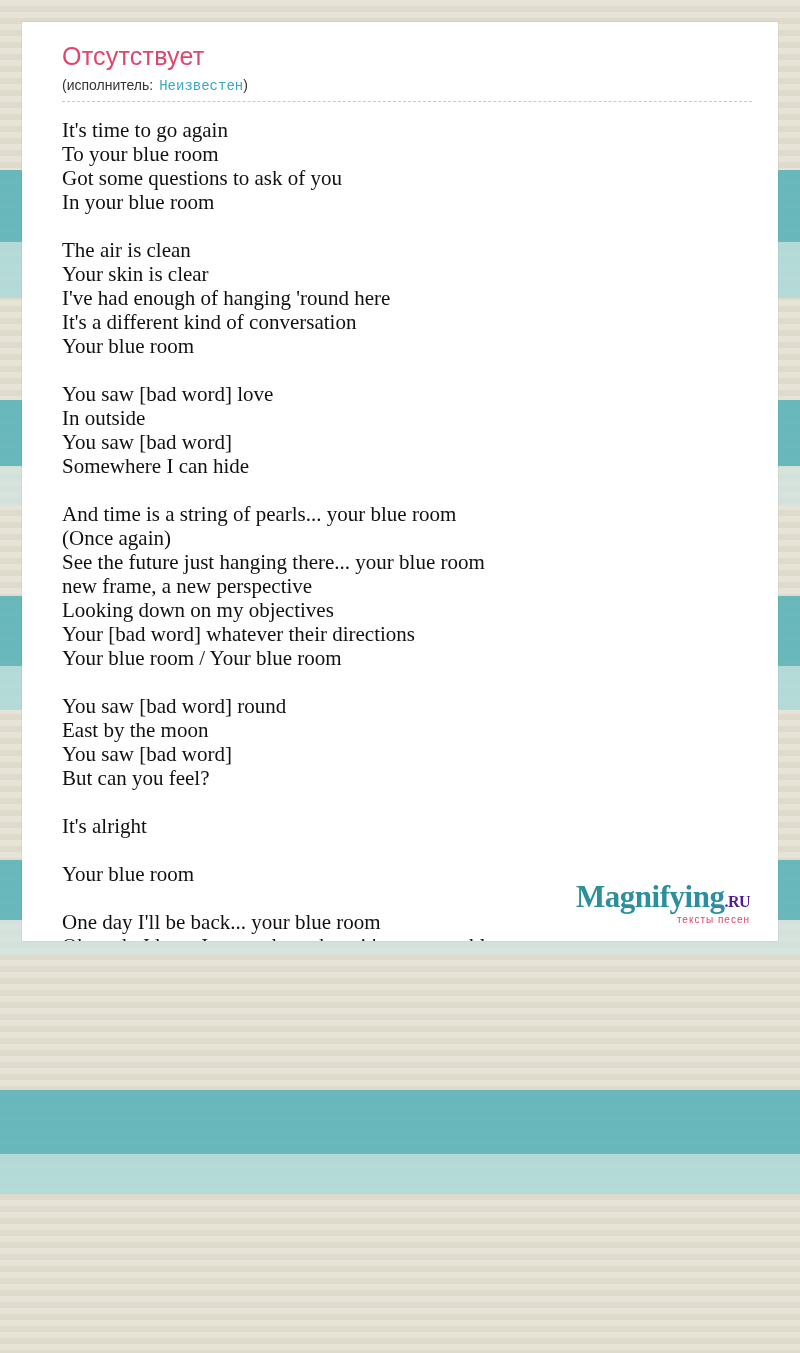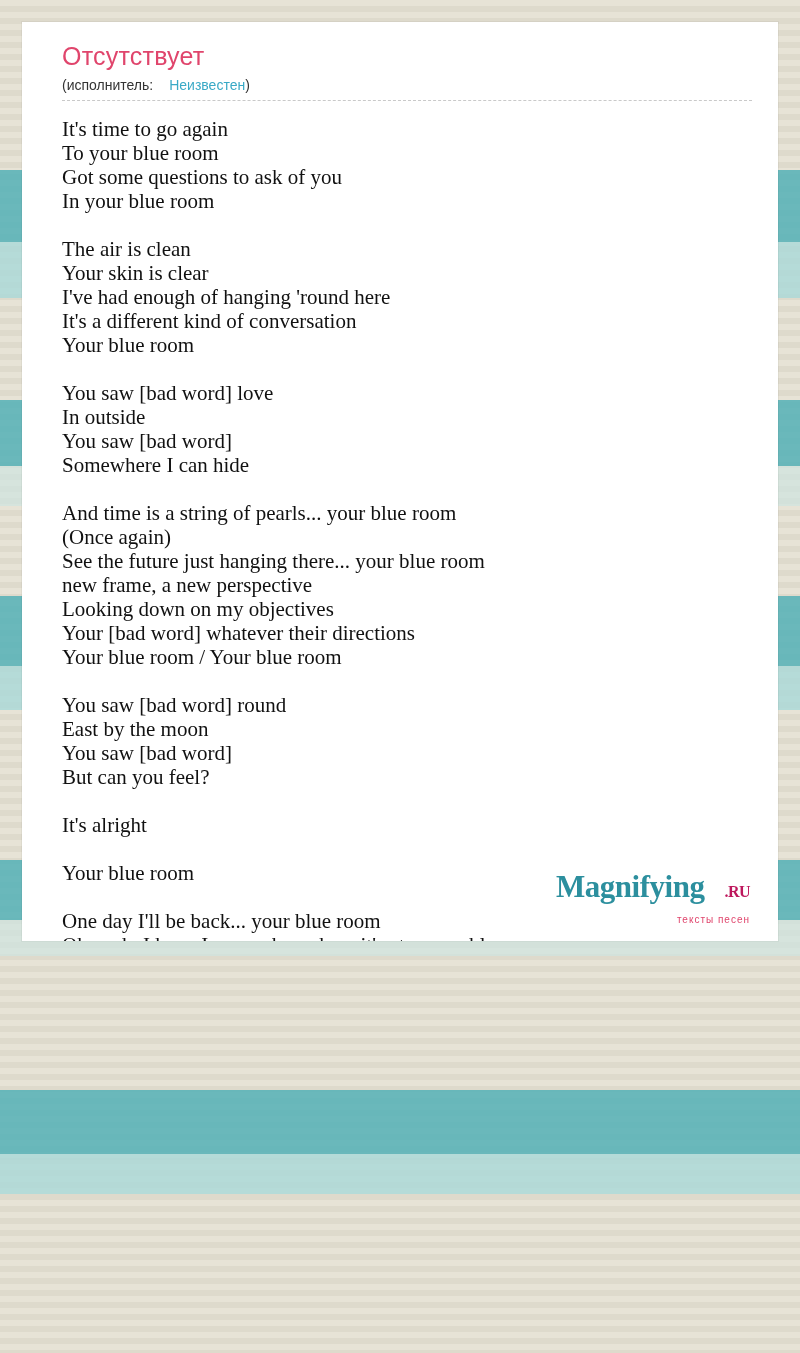--- a/index.html
+++ b/index.html
@@ -78,21 +78,22 @@
     align-items: baseline;
     border-bottom: 1px dashed #c9c9c9;
     padding-bottom: 7px;
     width: 690px;
   }
   .artist-line .paren { color: #333; }
   .artist-label { color: #333; }
   .artist-link {
     color: #39a9c6;
     text-decoration: none;
-    margin-left: 16px;
+    margin-left: 6px;
+    font-family: Liberation Mono, monospace;
   }
 
   .lyrics {
     margin: 16px 0 0 20px;
     font-family: "Liberation Serif", serif;
     font-size: 21px;
     line-height: 24px;
     color: #111111;
     white-space: pre-wrap;
   }
@@ -107,31 +108,30 @@
     user-select: none;
   }
   .logo-main {
     font-size: 31px;
     font-weight: bold;
     color: #2c8f9e;
     letter-spacing: -0.5px;
     line-height: 1;
   }
   .logo-main .dotru {
-    color: #be185d;
+    color: #4c1d95;
     font-size: 16px;
     font-weight: bold;
-    margin-left: 20px;
   }
   .logo-sub {
     font-family: "Liberation Sans", sans-serif;
     font-size: 10px;
     color: #e0456c;
     letter-spacing: 1px;
-    margin-top: 12px;
+    margin-top: 2px;
   }
 </style>
 </head>
 <body>
 
 <div class="bg-stripes"></div>
 
 <div class="bg-bands">
   <div class="band" style="top:170px;height:72px;"></div>
   <div class="band light" style="top:242px;height:56px;"></div>

